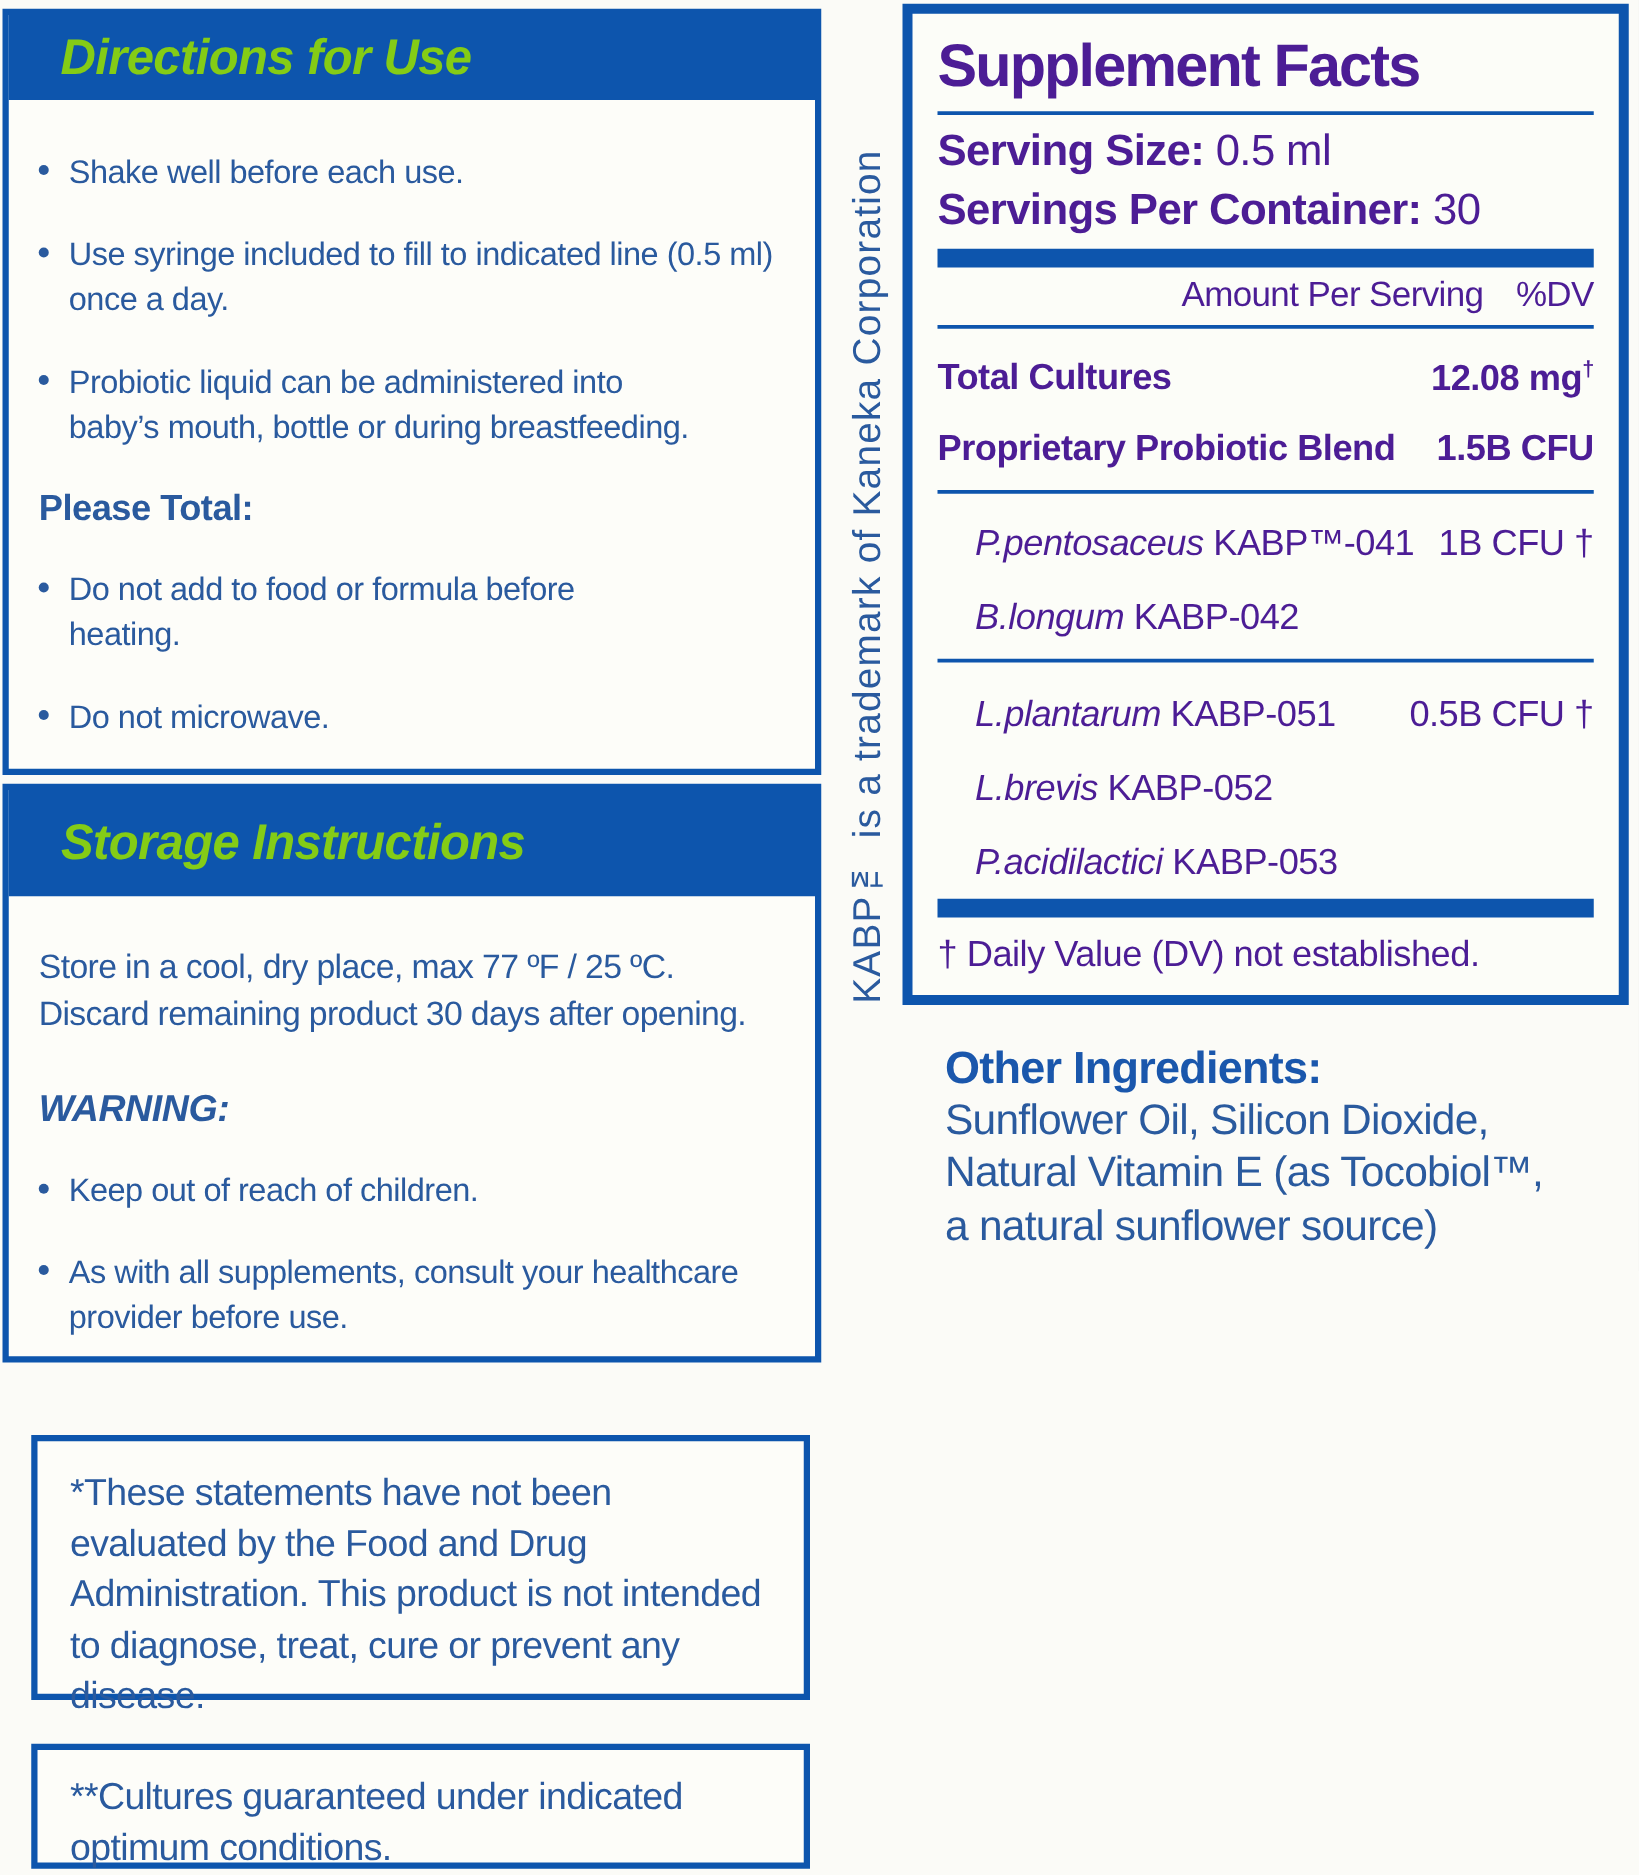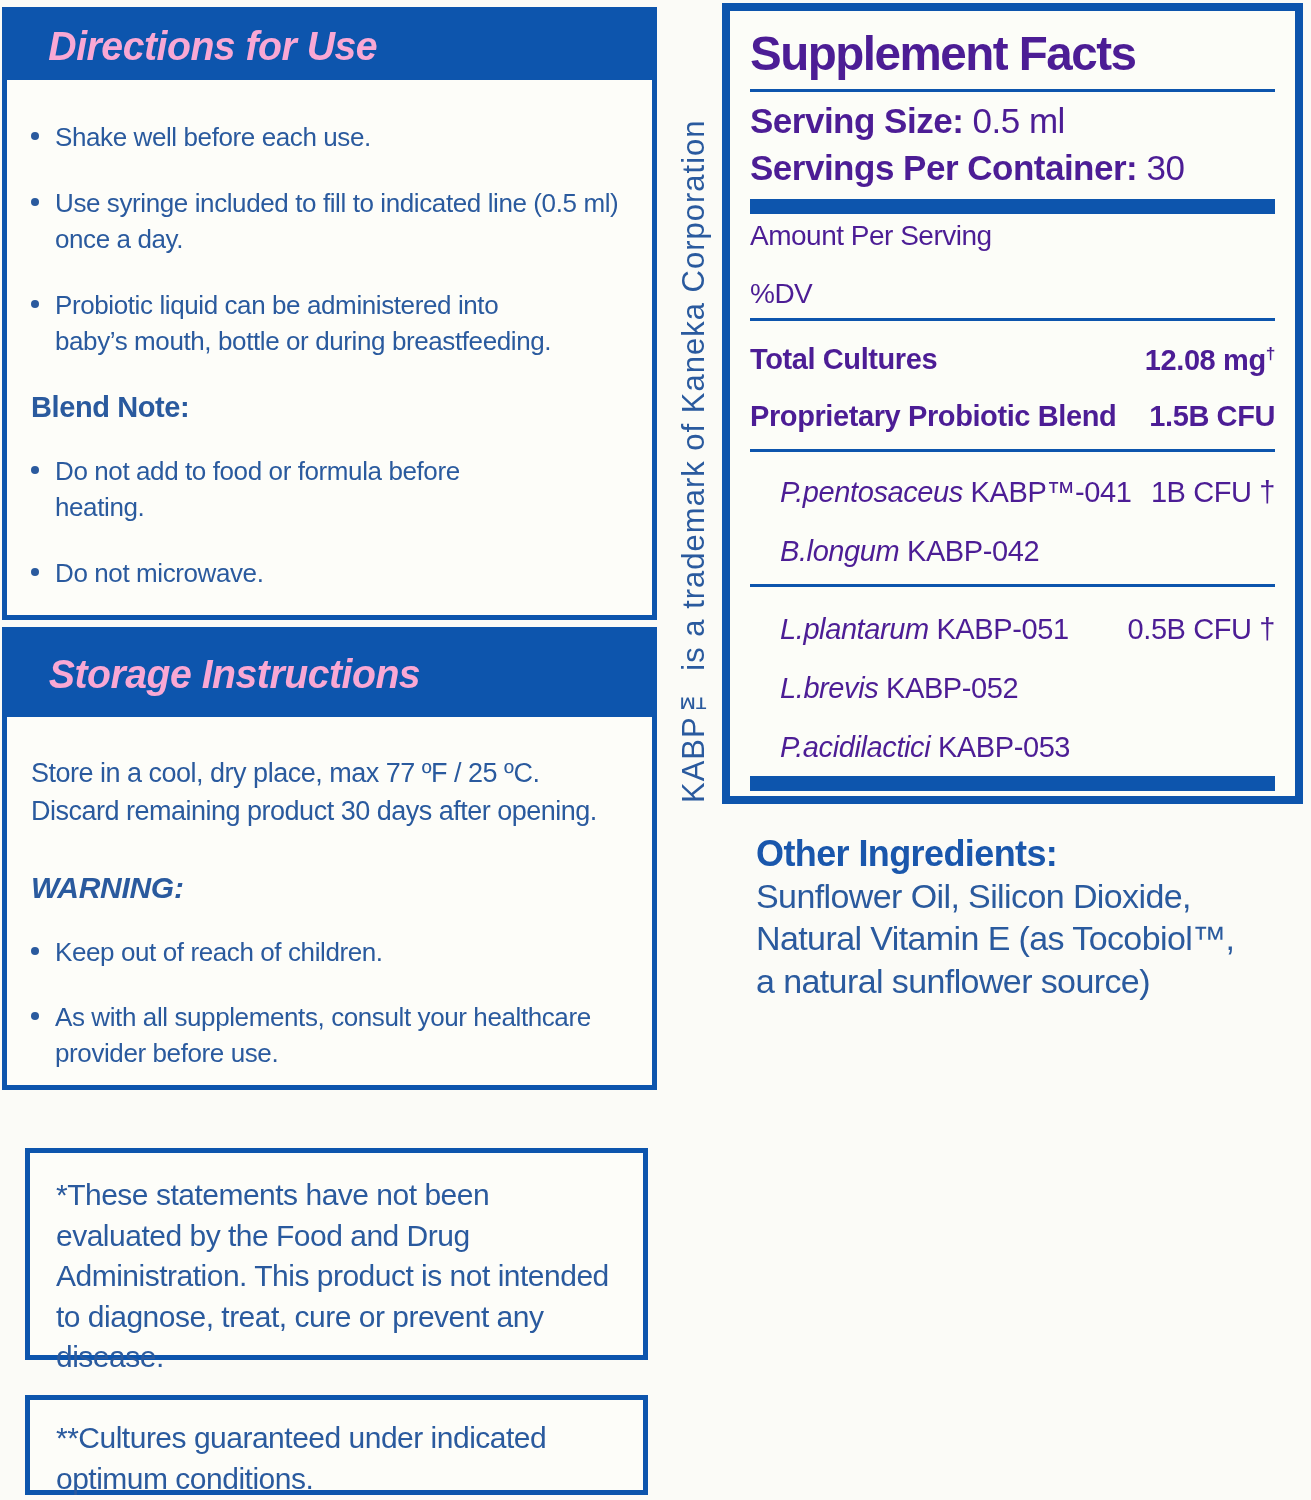--- a/index.html
+++ b/index.html
@@ -11,21 +11,21 @@
     color:#2a5a9e;
   }
   
   .panel{
     position:absolute; left:2px; width:655px;
     border:5px solid #0d55ad; background:#fdfdf9;
   }
   #directions-panel{ top:7px; height:613px; }
   #storage-panel{ top:627px; height:463px; }
   .panel-head{
-    background:#0d55ad; color:#f9a8d4;
+    background:#0d55ad; color:#84cc16;
     display:flex; align-items:center; padding-left:38px;
   }
   #directions-panel .panel-head{ height:68px; }
   #storage-panel .panel-head{ height:85px; }
   .panel-head h2{
     font-style:italic; font-weight:bold; font-size:40px;
     letter-spacing:-0.5px; transform:scaleX(.98);
   }
   .panel-body{ padding:10px 18px 0 18px; }
   ul.bullets{ list-style:none; }
@@ -74,21 +74,21 @@
     font-size:48px; font-weight:bold; letter-spacing:-1.5px;
     line-height:1.05; margin:10px 0; transform-origin:left; transform:scaleX(.99);
   }
   .sf-rule{ height:3px; background:#0d55ad; }
   .sf-serving{ font-size:35px; line-height:1.32; letter-spacing:-0.5px; }
   .sf-serving:first-of-type{ margin-top:6px; }
   .sf-serving b{ letter-spacing:-0.5px; }
   .sf-bar{ height:15px; background:#0d55ad; margin:8px 0 6px 0; }
   .sf-amount-header{
     display:flex; justify-content:flex-end; gap:26px;
-    font-size:28px; letter-spacing:-0.5px; margin:4px 0 8px 0;flex-direction:column;
+    font-size:28px; letter-spacing:-0.5px; margin:4px 0 8px 0;
   }
   .sf-row{
     display:flex; justify-content:space-between; align-items:baseline;
     font-size:29px; letter-spacing:-0.4px;
   }
   .sf-row.bold{ font-weight:bold; }
   .sf-row.indent{ padding-left:30px; }
   .sf-row .species{ font-style:italic; }
   .sf-row sup{ font-size:60%; }
   .mt22{ margin-top:22px; } .mt24{ margin-top:24px; }
@@ -110,21 +110,21 @@
   <section class="panel" id="directions-panel">
     <header class="panel-head">
       <h2>Directions for Use</h2>
     </header>
     <div class="panel-body">
       <ul class="bullets">
         <li><span class="dot"></span><span class="li-text">Shake well before each use.</span></li>
         <li><span class="dot"></span><span class="li-text">Use syringe included to fill to indicated line (0.5 ml) once a day.</span></li>
         <li><span class="dot"></span><span class="li-text">Probiotic liquid can be administered into baby’s mouth, bottle or during breastfeeding.</span></li>
       </ul>
-      <p class="note-heading">Blend Note:</p>
+      <p class="note-heading">Please Total:</p>
       <ul class="bullets note-list">
         <li><span class="dot"></span><span class="li-text">Do not add to food or formula before heating.</span></li>
         <li><span class="dot"></span><span class="li-text">Do not microwave.</span></li>
         <li><span class="dot"></span><span class="li-text">Recap bottle and clean dispenser after use.</span></li>
       </ul>
     </div>
   </section>
 
   <section class="panel" id="storage-panel">
     <header class="panel-head">

